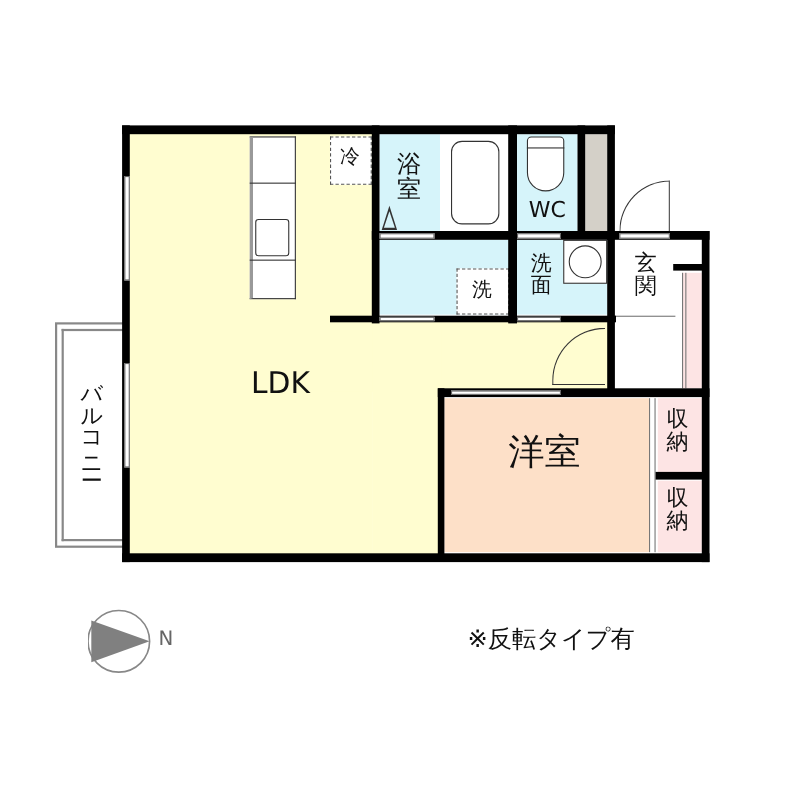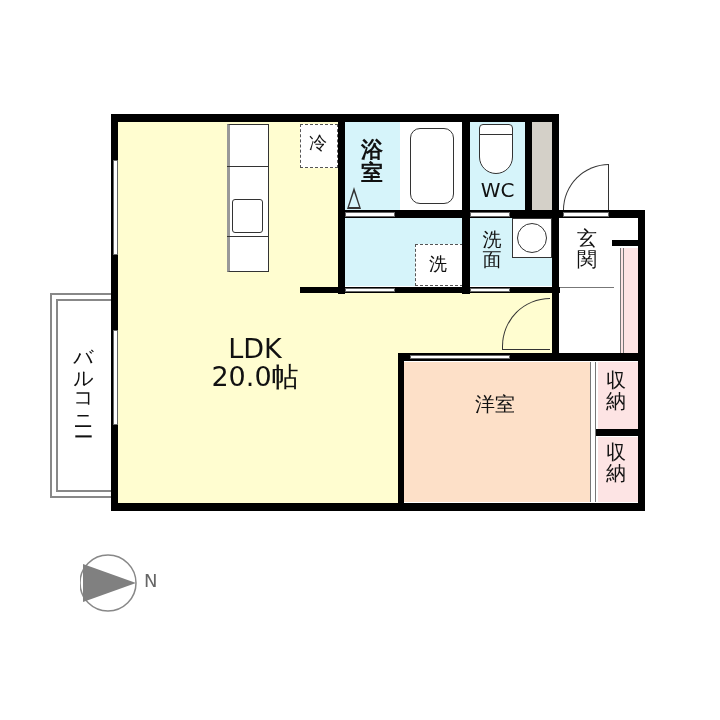--- a/index.html
+++ b/index.html
@@ -36,21 +36,21 @@
 
   <div class="dash" style="left:300px;top:124px;width:38px;height:44px;">
     <span class="lbl" style="left:8px;top:9px;font-size:18px;">冷</span>
   </div>
 
   <div class="abs room-wet" style="left:345px;top:122px;width:55px;height:90px;"></div>
   <div class="fixture" style="left:400px;top:122px;width:62px;height:90px;border:none;background:#fff;">
     <div class="abs" style="left:10px;top:6px;width:44px;height:76px;border:1.5px solid #333;border-radius:10px;"></div>
   </div>
   <div class="lbl" style="left:352px;top:138px;width:40px;font-size:22px;">
-    <div style="width:22px;margin:0 auto;word-break:break-all;font-weight:bold;">浴室</div>
+    <div style="width:22px;margin:0 auto;word-break:break-all;">浴室</div>
   </div>
   <div class="abs" style="left:347px;top:187px;width:0;height:0;border-left:7px solid transparent;border-right:7px solid transparent;border-bottom:22px solid #333;"></div>
   <div class="abs" style="left:349px;top:192px;width:0;height:0;border-left:5px solid transparent;border-right:5px solid transparent;border-bottom:15px solid #d6f4fa;"></div>
 
   <div class="abs room-wet" style="left:345px;top:218px;width:118px;height:68px;"></div>
   <div class="dash" style="left:415px;top:244px;width:48px;height:42px;">
     <span class="lbl" style="left:13px;top:10px;font-size:18px;">洗</span>
   </div>
 
   <div class="abs room-wet" style="left:470px;top:122px;width:55px;height:90px;"></div>
@@ -73,21 +73,21 @@
   <div class="abs" style="left:558px;top:287px;width:56px;height:1px;background:#777;"></div>
   <div class="lbl" style="left:574px;top:228px;width:26px;font-size:20px;">
     <div>玄</div>
     <div>関</div>
   </div>
   <div class="abs room-st" style="left:620px;top:248px;width:18px;height:105px;border-left:4px double #777;"></div>
 
   <div class="abs" style="left:563px;top:164px;width:46px;height:48px;border-top:1.5px solid #333;border-left:1.5px solid #333;border-radius:46px 0 0 0;border-right:1.5px solid #333;border-top-right-radius:0;"></div>
 
   <div class="abs room-yo" style="left:404px;top:362px;width:186px;height:140px;"></div>
-  <div class="lbl" style="left:420px;top:394px;width:150px;font-size:20px;">
+  <div class="lbl" style="left:420px;top:394px;width:150px;font-size:33px;">
     <div>洋室</div>
   </div>
 
   <div class="abs room-st" style="left:598px;top:362px;width:40px;height:68px;">
     <div class="lbl" style="left:8px;top:8px;font-size:20px;">
       <div>収</div>
       <div>納</div>
     </div>
   </div>
   <div class="abs room-st" style="left:598px;top:437px;width:40px;height:65px;">
@@ -95,21 +95,20 @@
       <div>収</div>
       <div>納</div>
     </div>
   </div>
   <div class="abs" style="left:590px;top:362px;width:6px;height:140px;border-left:1px solid #777;border-right:1px solid #777;background:#fff;"></div>
 
   <div class="abs" style="left:502px;top:298px;width:48px;height:52px;border-top:1.5px solid #333;border-left:1.5px solid #333;border-top-left-radius:48px;border-bottom:1.5px solid #333;"></div>
 
   <div class="lbl" style="left:185px;top:335px;width:140px;font-size:27px;">
     <div>LDK</div>
-    <div>20.0帖</div>
   </div>
 
   <div class="wall" style="left:111px;top:114px;width:448px;height:8px;"></div>
   <div class="wall" style="left:111px;top:114px;width:7px;height:397px;"></div>
   <div class="wall" style="left:111px;top:503px;width:534px;height:8px;"></div>
   <div class="wall" style="left:338px;top:114px;width:7px;height:180px;"></div>
   <div class="wall" style="left:300px;top:287px;width:260px;height:6px;"></div>
   <div class="wall" style="left:462px;top:114px;width:8px;height:180px;"></div>
   <div class="wall" style="left:525px;top:114px;width:7px;height:100px;"></div>
   <div class="wall" style="left:552px;top:114px;width:7px;height:245px;"></div>
@@ -131,13 +130,14 @@
   <div class="win" style="left:410px;top:355px;width:100px;height:4px;"></div>
 
   <div class="abs" style="left:80px;top:548px;width:78px;height:70px;">
     <svg width="78" height="70" viewBox="0 0 78 70">
       <circle cx="28" cy="35" r="28" fill="#fff" stroke="#888" stroke-width="1.5"></circle>
       <polygon points="3,16 56,35 3,54" fill="#808080"></polygon>
     </svg>
     <span class="lbl" style="left:64px;top:24px;font-size:18px;color:#666;">N</span>
   </div>
 
+  <div class="lbl" style="left:425px;top:570px;width:210px;font-size:22px;text-align:left;">※反転タイプ有</div>
 </div>
 
 </body></html>

